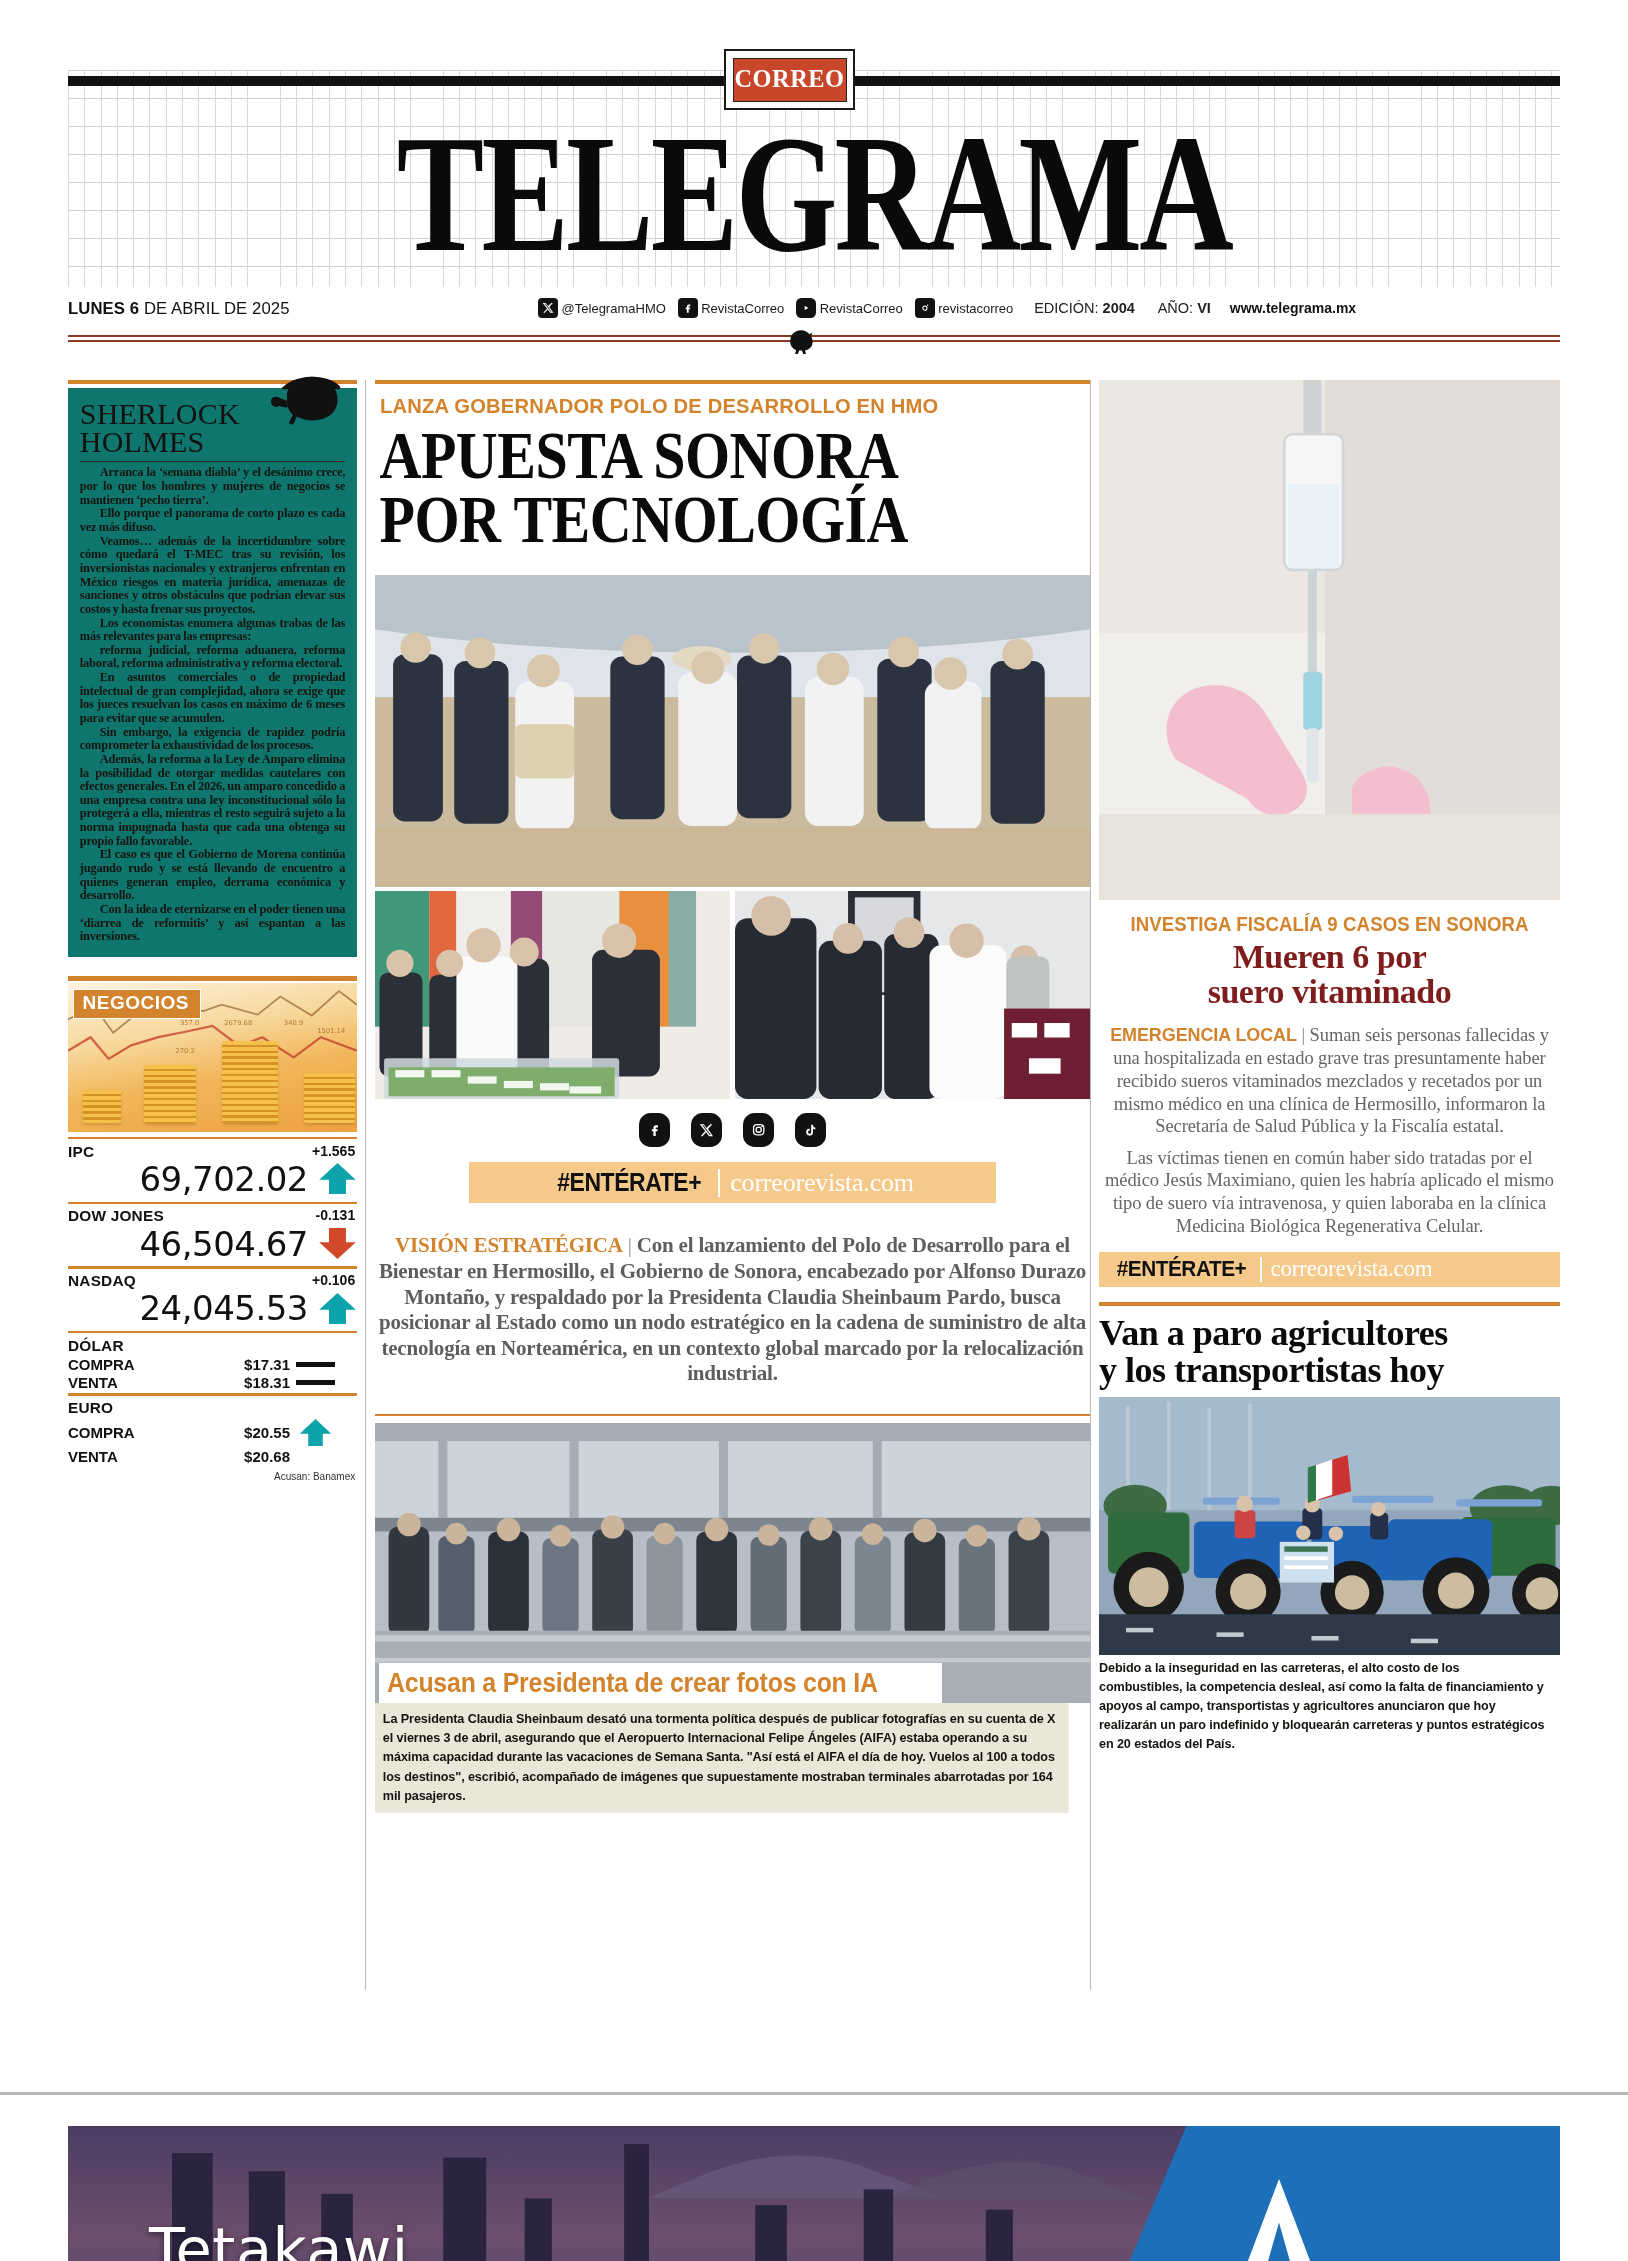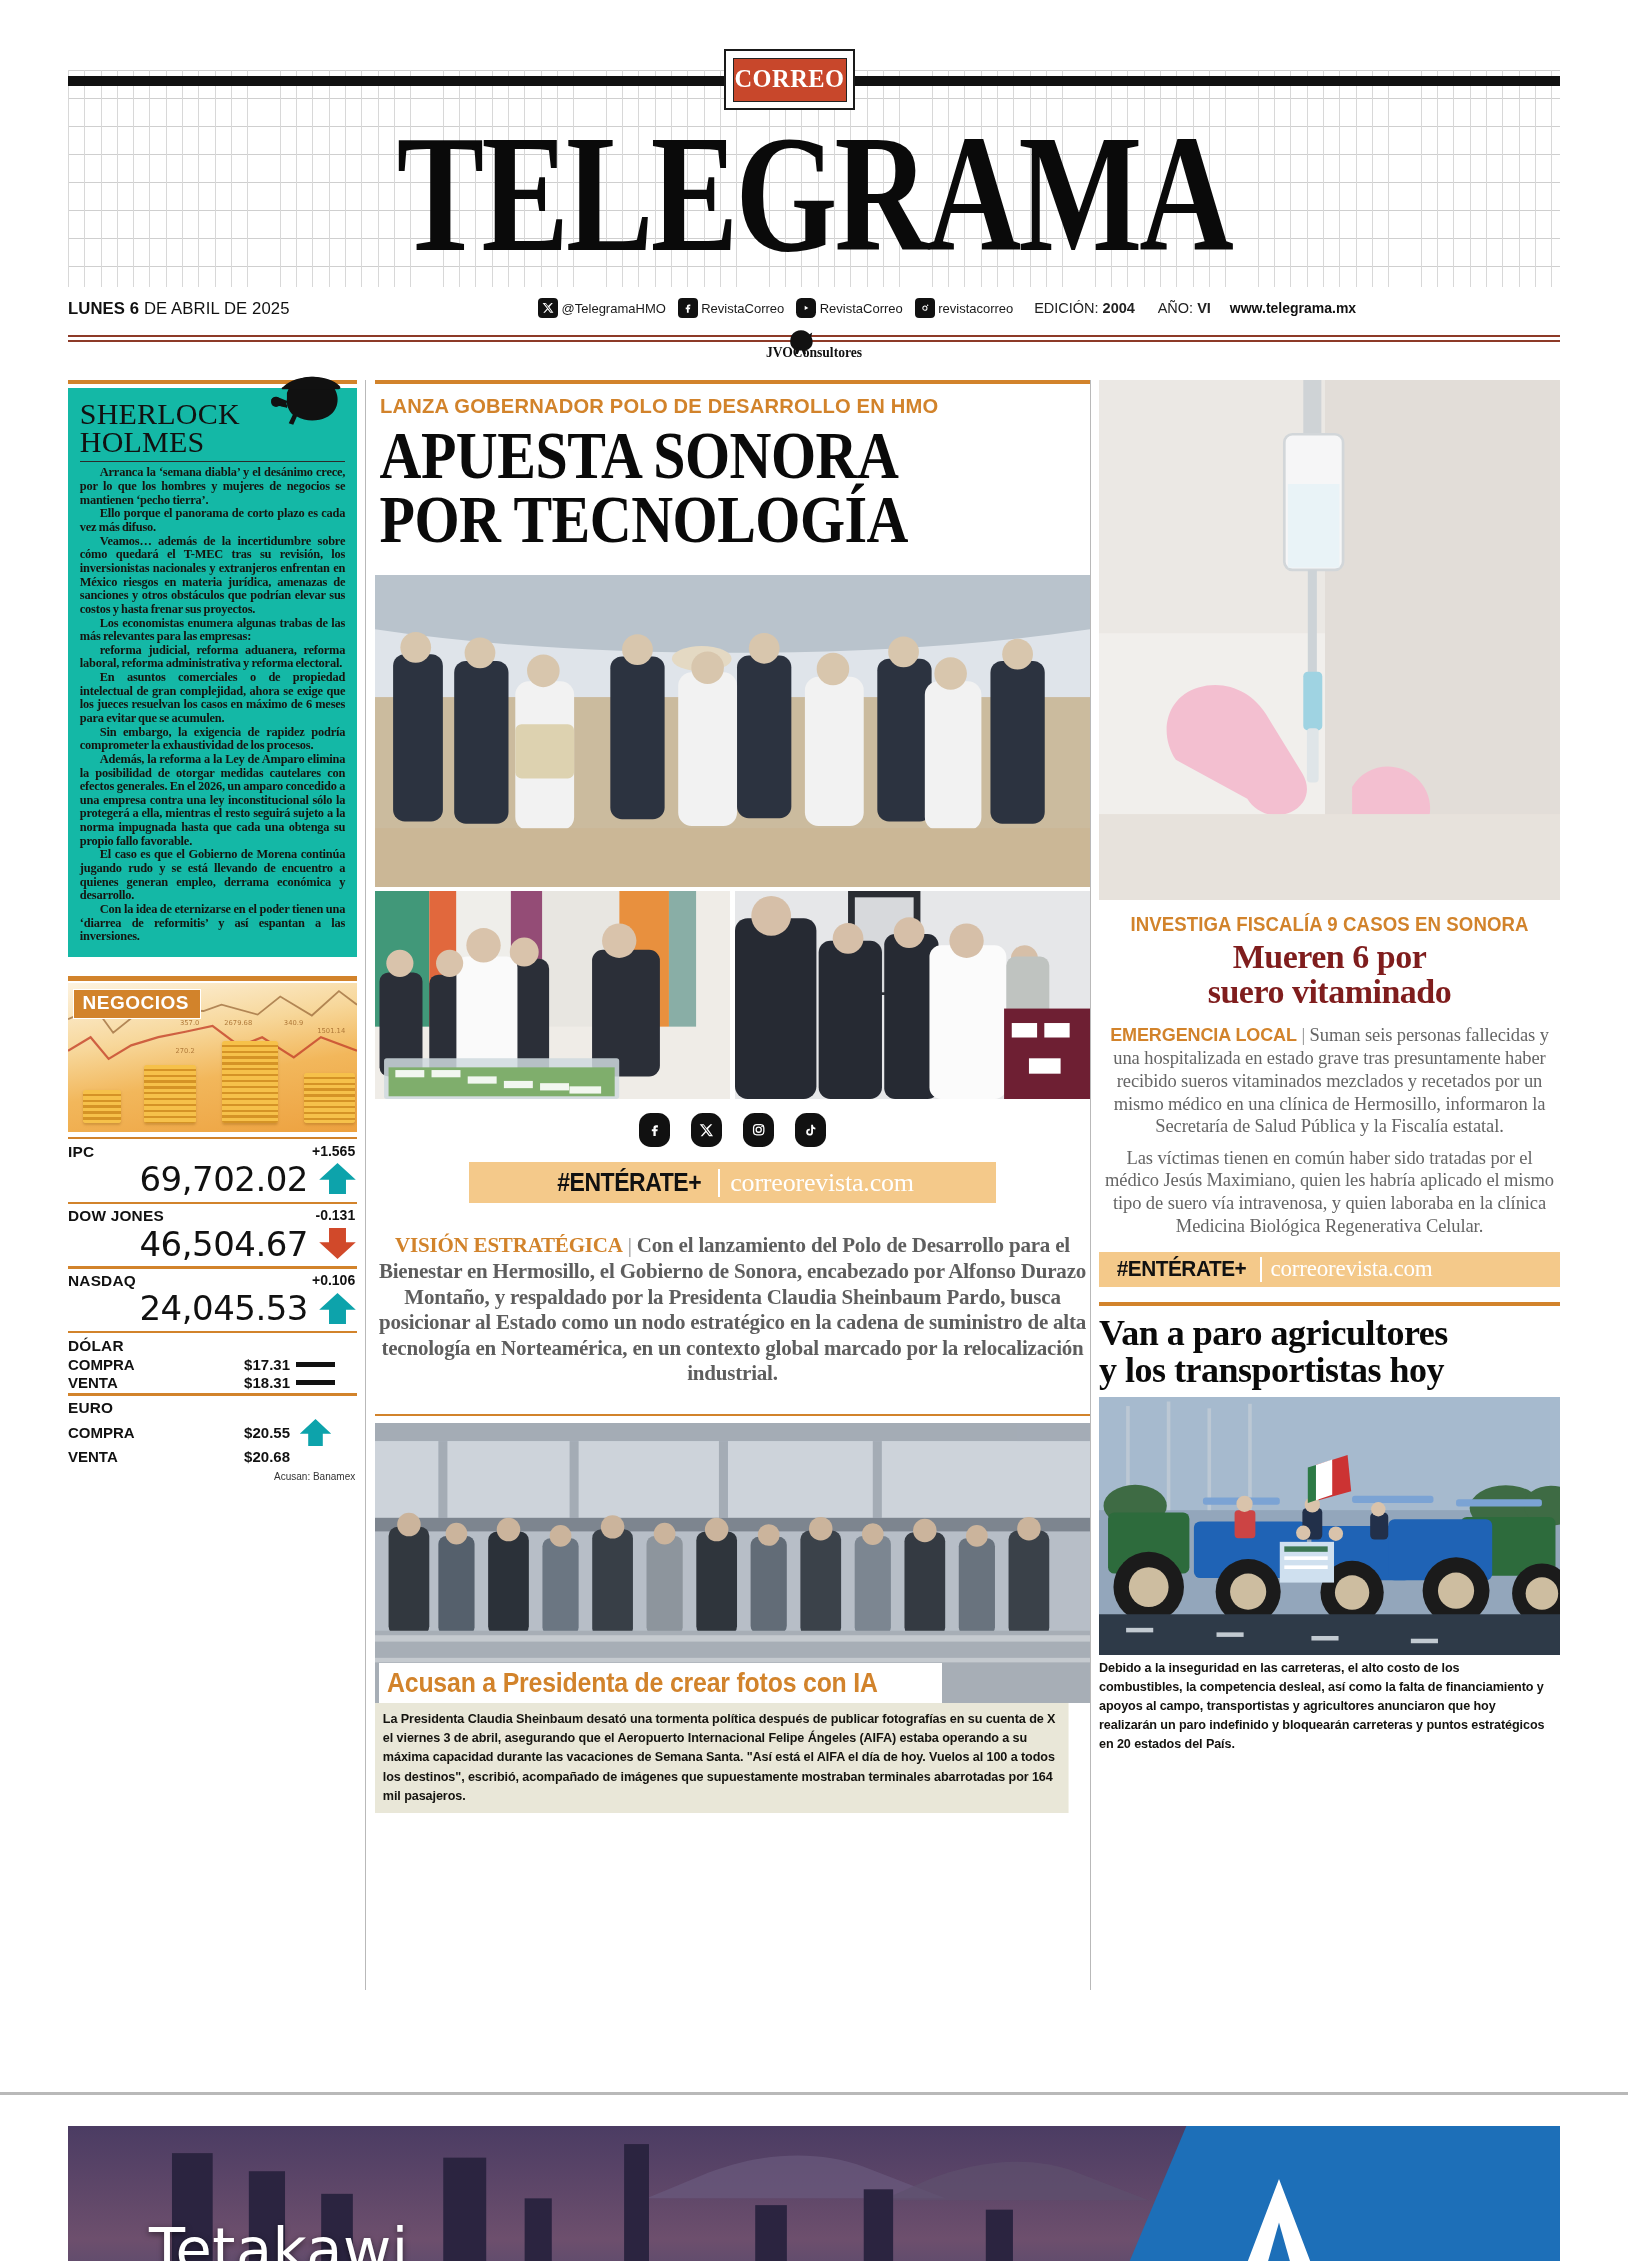--- a/index.html
+++ b/index.html
@@ -74,21 +74,21 @@
     font-family:"Liberation Serif", serif; font-weight:700; font-size:13.6px; color:#111;
   }
 
   
   .body-area { position:absolute; left:0; top:366px; width:1628px; height:1719px; }
 
   
   .col-left { position:absolute; left:68px; top:13.6px; width:289px; }
   .orange-top-rule { width:289px; height:4.1px; background:#d2832b; }
   .sherlock-box {
-    position:relative; width:289px; background:#14b8a6;
+    position:relative; width:289px; background:#0f766e;
     padding:11.8px 11.8px 13.6px 11.8px; margin-top:4.5px;
   }
   .sherlock-title {
     font-family:"Liberation Serif", serif; font-weight:400;
     font-size:30px; line-height:.92; color:#111; letter-spacing:0.2px;
     max-width:194px;
   }
   .sherlock-silhouette {
     position:absolute; right:3.6px; top:-15.4px; width:86px; height:68px;
   }
@@ -352,21 +352,20 @@
     <div class="weburl">www.telegrama.mx</div>
   </div>
 
   <div class="jvo-rule1"></div>
   <div class="jvo-rule2"></div>
   <div class="jvo-dog">
     <svg width="26" height="28" viewBox="0 0 58 62">
         <path fill="#111" d="M8 18c5-7 13-11 21-11 9 0 15 4 19 9l6-4-2 9c2 4 3 8 3 12 0 10-7 17-17 19l2 8h-6l-3-8h-6l-3 8h-6l2-9c-8-3-13-10-13-18 0-6 1-11 3-15z"></path>
       </svg>
   </div>
-  <div class="jvo-name">JVOConsultores</div>
 
   <div class="body-area">
 
     <div class="col-left">
       <div class="orange-top-rule"></div>
 
       <div class="sherlock-box">
         <div class="sherlock-silhouette">
           <svg width="86" height="68" viewBox="0 0 190 150">
             <path fill="#111" d="M44 44c6-20 26-36 54-36 26 0 44 13 52 28 6 11 8 24 4 36-5 16-19 27-38 31-18 4-36 1-50-7l-8 18-10-3 9-19c-9-9-15-22-13-36 0-4 0-8 0-12z"></path>

